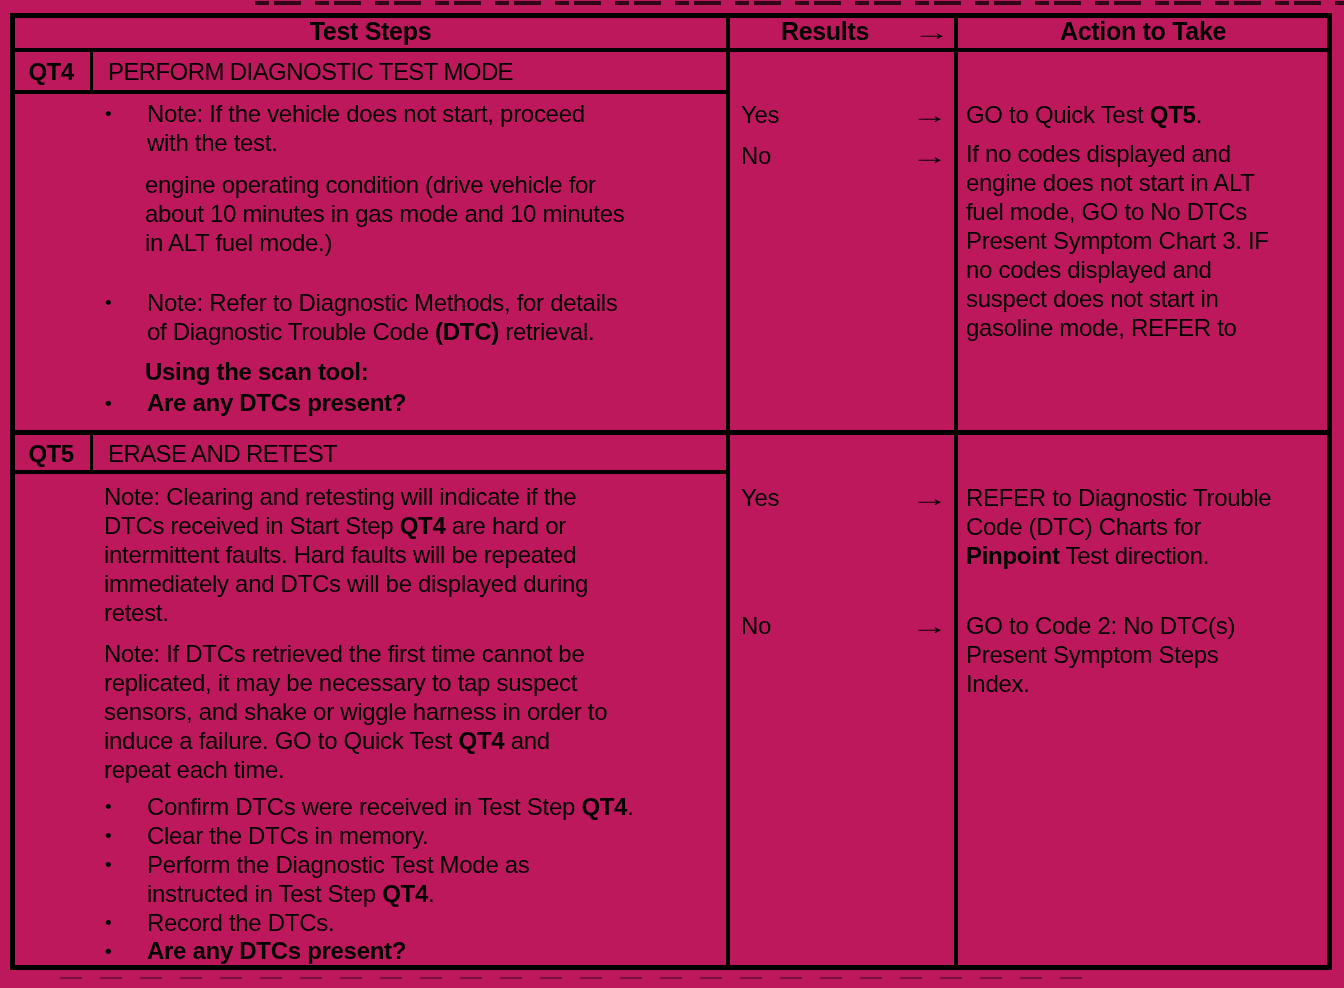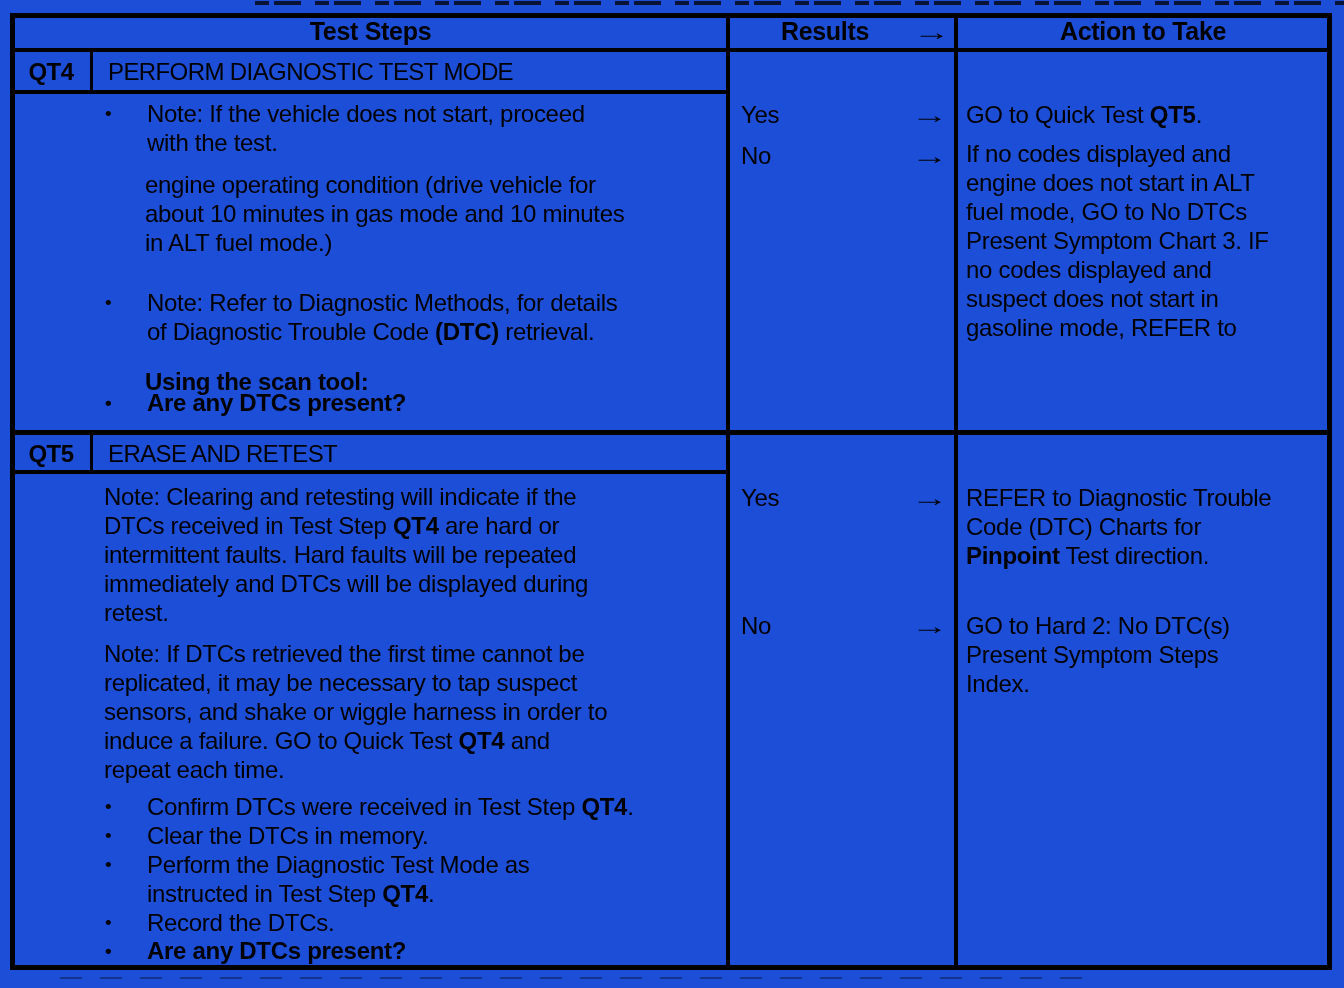--- a/index.html
+++ b/index.html
@@ -1,17 +1,17 @@
 <!DOCTYPE html>
 <html><head>
 <meta charset="utf-8">
 <style>
   html,body{margin:0;padding:0;background:#e8e8e8;}
   #page{
-    position:relative;width:1344px;height:988px;background:#1d4ed8;
+    position:relative;width:1344px;height:988px;background:#be185d;
     font-family:"Liberation Sans","DejaVu Sans",sans-serif;
     color:#000;overflow:hidden;
     -webkit-font-smoothing:none;
   }
   .abs{position:absolute;}
   .ln{position:absolute;background:#000;}
   .txt{font-size:24px;line-height:29px;letter-spacing:-0.3px;white-space:nowrap;}
   .hdr{font-size:25px;font-weight:bold;line-height:30px;letter-spacing:-0.3px;}
   .sub{font-size:24px;line-height:30px;letter-spacing:-0.6px;white-space:nowrap;}
   .bold{font-weight:bold;}
@@ -75,21 +75,21 @@
   </div>
 
   <div class="abs txt brow" style="left:103px;top:288px;width:620px">
     <span class="dot">•</span>
     <div class="btxt">
       <div>Note: Refer to Diagnostic Methods, for details</div>
       <div><span>of Diagnostic Trouble Code </span><b>(DTC)</b><span> retrieval.</span></div>
     </div>
   </div>
 
-  <div class="abs txt bold" style="left:145px;top:367px">Using the scan tool:</div>
+  <div class="abs txt bold" style="left:145px;top:357px">Using the scan tool:</div>
 
   <div class="abs txt brow bold" style="left:103px;top:388px;width:500px">
     <span class="dot">•</span>
     <div class="btxt">Are any DTCs present?</div>
   </div>
 
   <div class="abs txt rrow" style="left:741px;top:100px;width:207px">
     <span>Yes</span>
     <span class="arrow">→</span>
   </div>
@@ -107,21 +107,21 @@
     <div>no codes displayed and</div>
     <div>suspect does not start in</div>
     <div>gasoline mode, REFER to</div>
   </div>
 
   <div class="abs sub bold" style="left:12px;top:439px;width:78px;text-align:center">QT5</div>
   <div class="abs sub" style="left:108px;top:439px">ERASE AND RETEST</div>
 
   <div class="abs txt" style="left:104px;top:482px">
     <div>Note: Clearing and retesting will indicate if the</div>
-    <div><span>DTCs received in Test Step </span><b>QT4</b><span> are hard or</span></div>
+    <div><span>DTCs received in Start Step </span><b>QT4</b><span> are hard or</span></div>
     <div>intermittent faults. Hard faults will be repeated</div>
     <div>immediately and DTCs will be displayed during</div>
     <div>retest.</div>
   </div>
 
   <div class="abs txt" style="left:104px;top:639px">
     <div>Note: If DTCs retrieved the first time cannot be</div>
     <div>replicated, it may be necessary to tap suspect</div>
     <div>sensors, and shake or wiggle harness in order to</div>
     <div><span>induce a failure. GO to Quick Test  </span><b>QT4</b><span> and</span></div>
@@ -160,18 +160,18 @@
     <span>No</span>
     <span class="arrow">→</span>
   </div>
 
   <div class="abs txt" style="left:966px;top:483px">
     <div>REFER to Diagnostic Trouble</div>
     <div>Code (DTC) Charts for</div>
     <div><b>Pinpoint</b><span> Test direction.</span></div>
   </div>
   <div class="abs txt" style="left:966px;top:611px">
-    <div>GO to Hard 2: No DTC(s)</div>
+    <div>GO to Code 2: No DTC(s)</div>
     <div>Present Symptom Steps</div>
     <div>Index.</div>
   </div>
 
 </div>
 
 </body></html>

